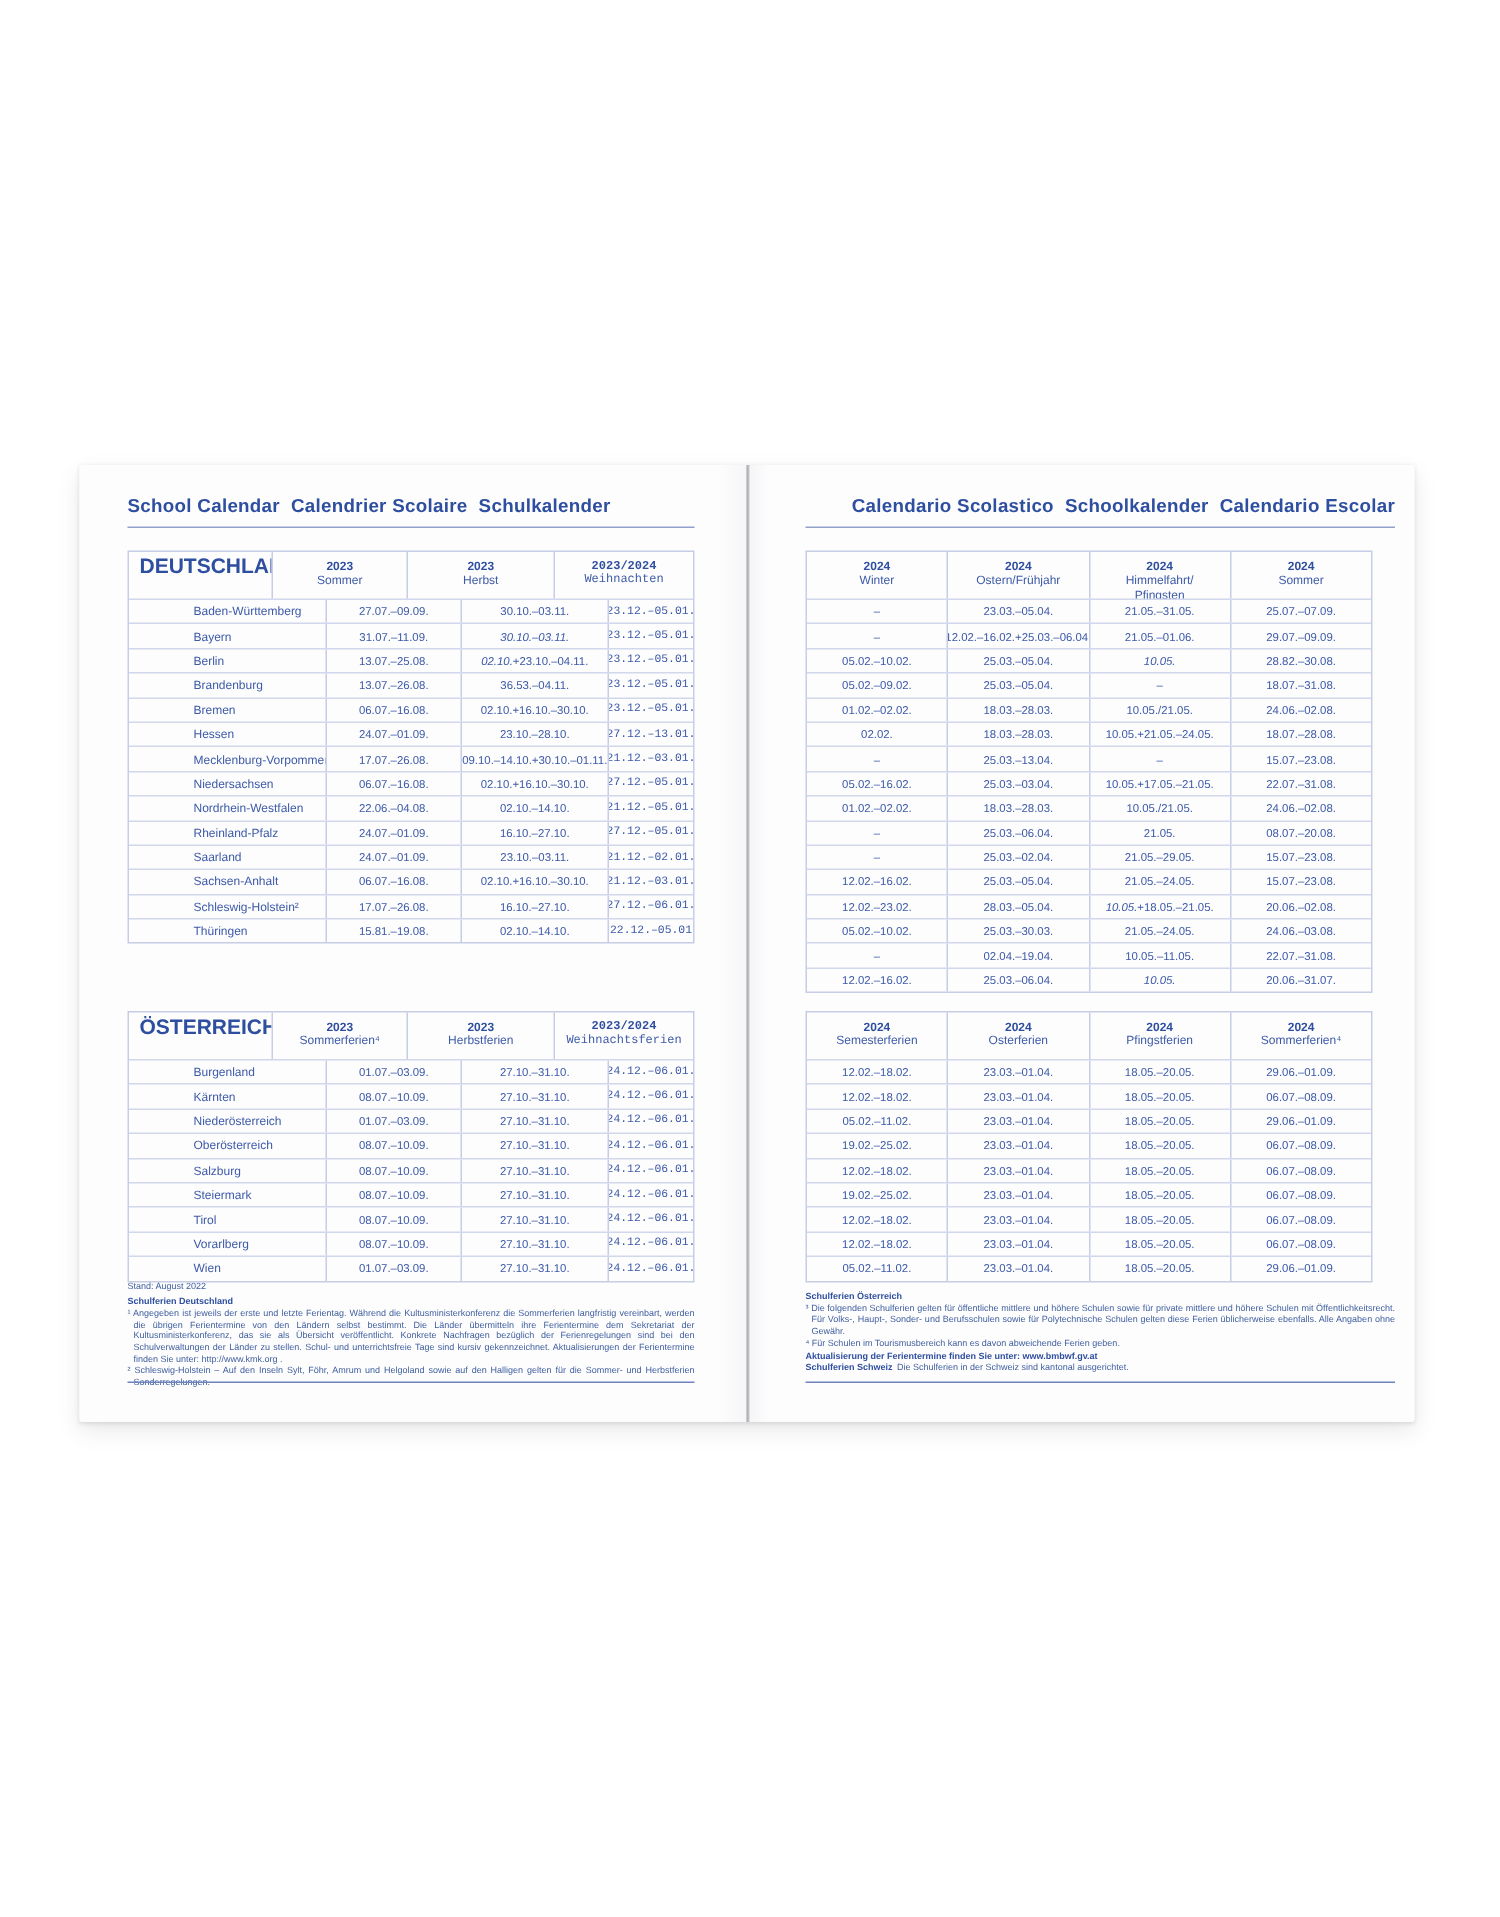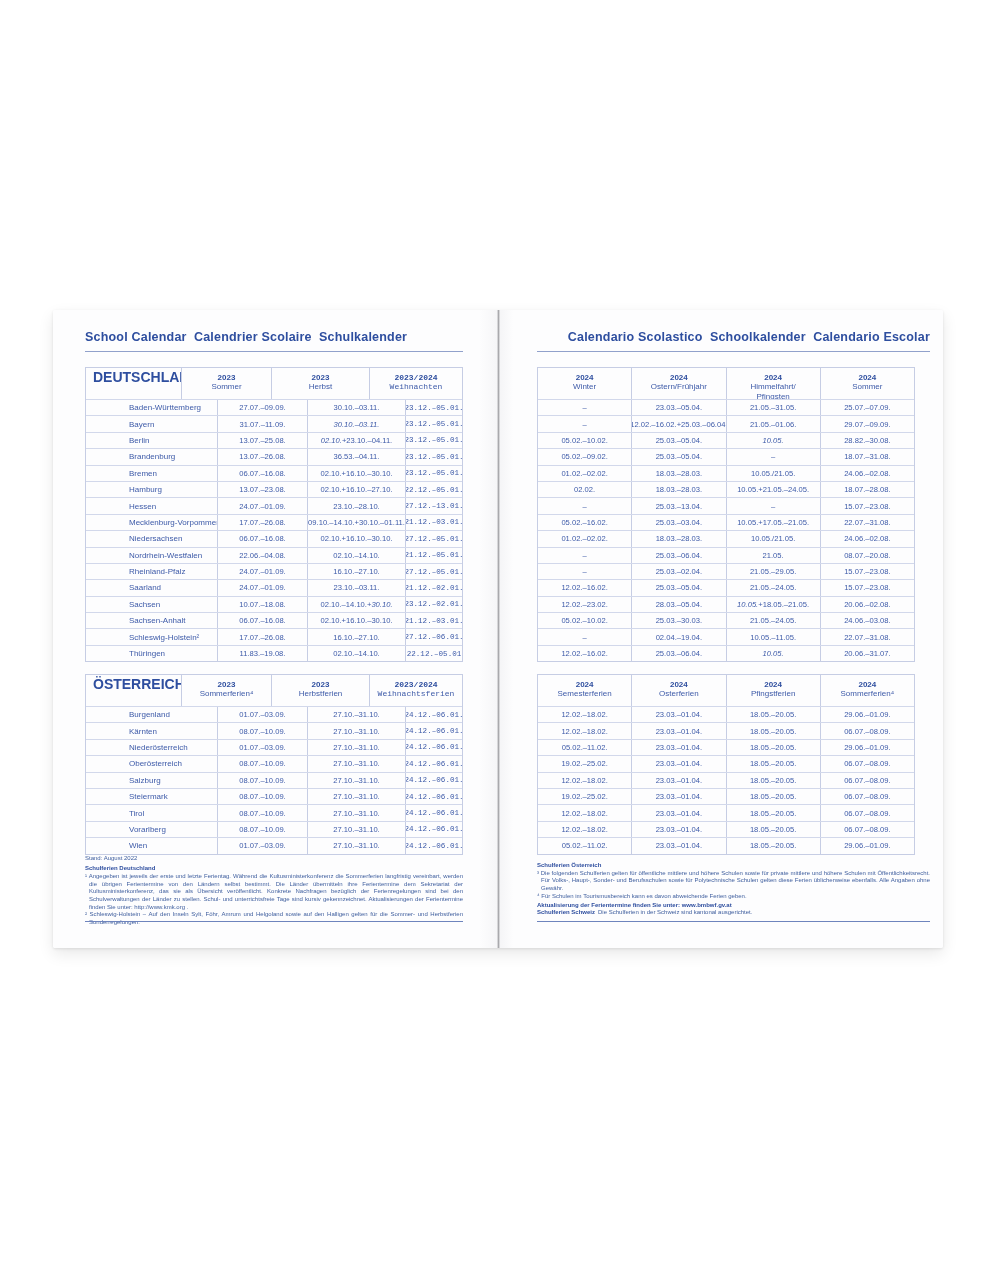--- a/index.html
+++ b/index.html
@@ -145,32 +145,20 @@
             <span>06.07.–16.08.</span>
           </div>
           <div class="tcell c2">
             <span>02.10.+16.10.–30.10.</span>
           </div>
           <div class="tcell c3">
             <span>23.12.–05.01.</span>
           </div>
         </div>
         <div class="trow data">
-          <div class="tcell c0 labelcell">Hamburg</div>
-          <div class="tcell c1">
-            <span>13.07.–23.08.</span>
-          </div>
-          <div class="tcell c2">
-            <span>02.10.+16.10.–27.10.</span>
-          </div>
-          <div class="tcell c3">
-            <span>22.12.–05.01.</span>
-          </div>
-        </div>
-        <div class="trow data">
           <div class="tcell c0 labelcell">Hessen</div>
           <div class="tcell c1">
             <span>24.07.–01.09.</span>
           </div>
           <div class="tcell c2">
             <span>23.10.–28.10.</span>
           </div>
           <div class="tcell c3">
             <span>27.12.–13.01.</span>
           </div>
@@ -229,33 +217,20 @@
             <span>24.07.–01.09.</span>
           </div>
           <div class="tcell c2">
             <span>23.10.–03.11.</span>
           </div>
           <div class="tcell c3">
             <span>21.12.–02.01.</span>
           </div>
         </div>
         <div class="trow data">
-          <div class="tcell c0 labelcell">Sachsen</div>
-          <div class="tcell c1">
-            <span>10.07.–18.08.</span>
-          </div>
-          <div class="tcell c2">
-            <span>02.10.–14.10.+</span>
-            <i>30.10.</i>
-          </div>
-          <div class="tcell c3">
-            <span>23.12.–02.01.</span>
-          </div>
-        </div>
-        <div class="trow data">
           <div class="tcell c0 labelcell">Sachsen-Anhalt</div>
           <div class="tcell c1">
             <span>06.07.–16.08.</span>
           </div>
           <div class="tcell c2">
             <span>02.10.+16.10.–30.10.</span>
           </div>
           <div class="tcell c3">
             <span>21.12.–03.01.</span>
           </div>
@@ -268,21 +243,21 @@
           <div class="tcell c2">
             <span>16.10.–27.10.</span>
           </div>
           <div class="tcell c3">
             <span>27.12.–06.01.</span>
           </div>
         </div>
         <div class="trow data">
           <div class="tcell c0 labelcell">Thüringen</div>
           <div class="tcell c1">
-            <span>11.83.–19.08.</span>
+            <span>15.81.–19.08.</span>
           </div>
           <div class="tcell c2">
             <span>02.10.–14.10.</span>
           </div>
           <div class="tcell c3">
             <span>22.12.–05.01</span>
           </div>
         </div>
       </div>
     <div class="tbl tbl-left tbl-2">

